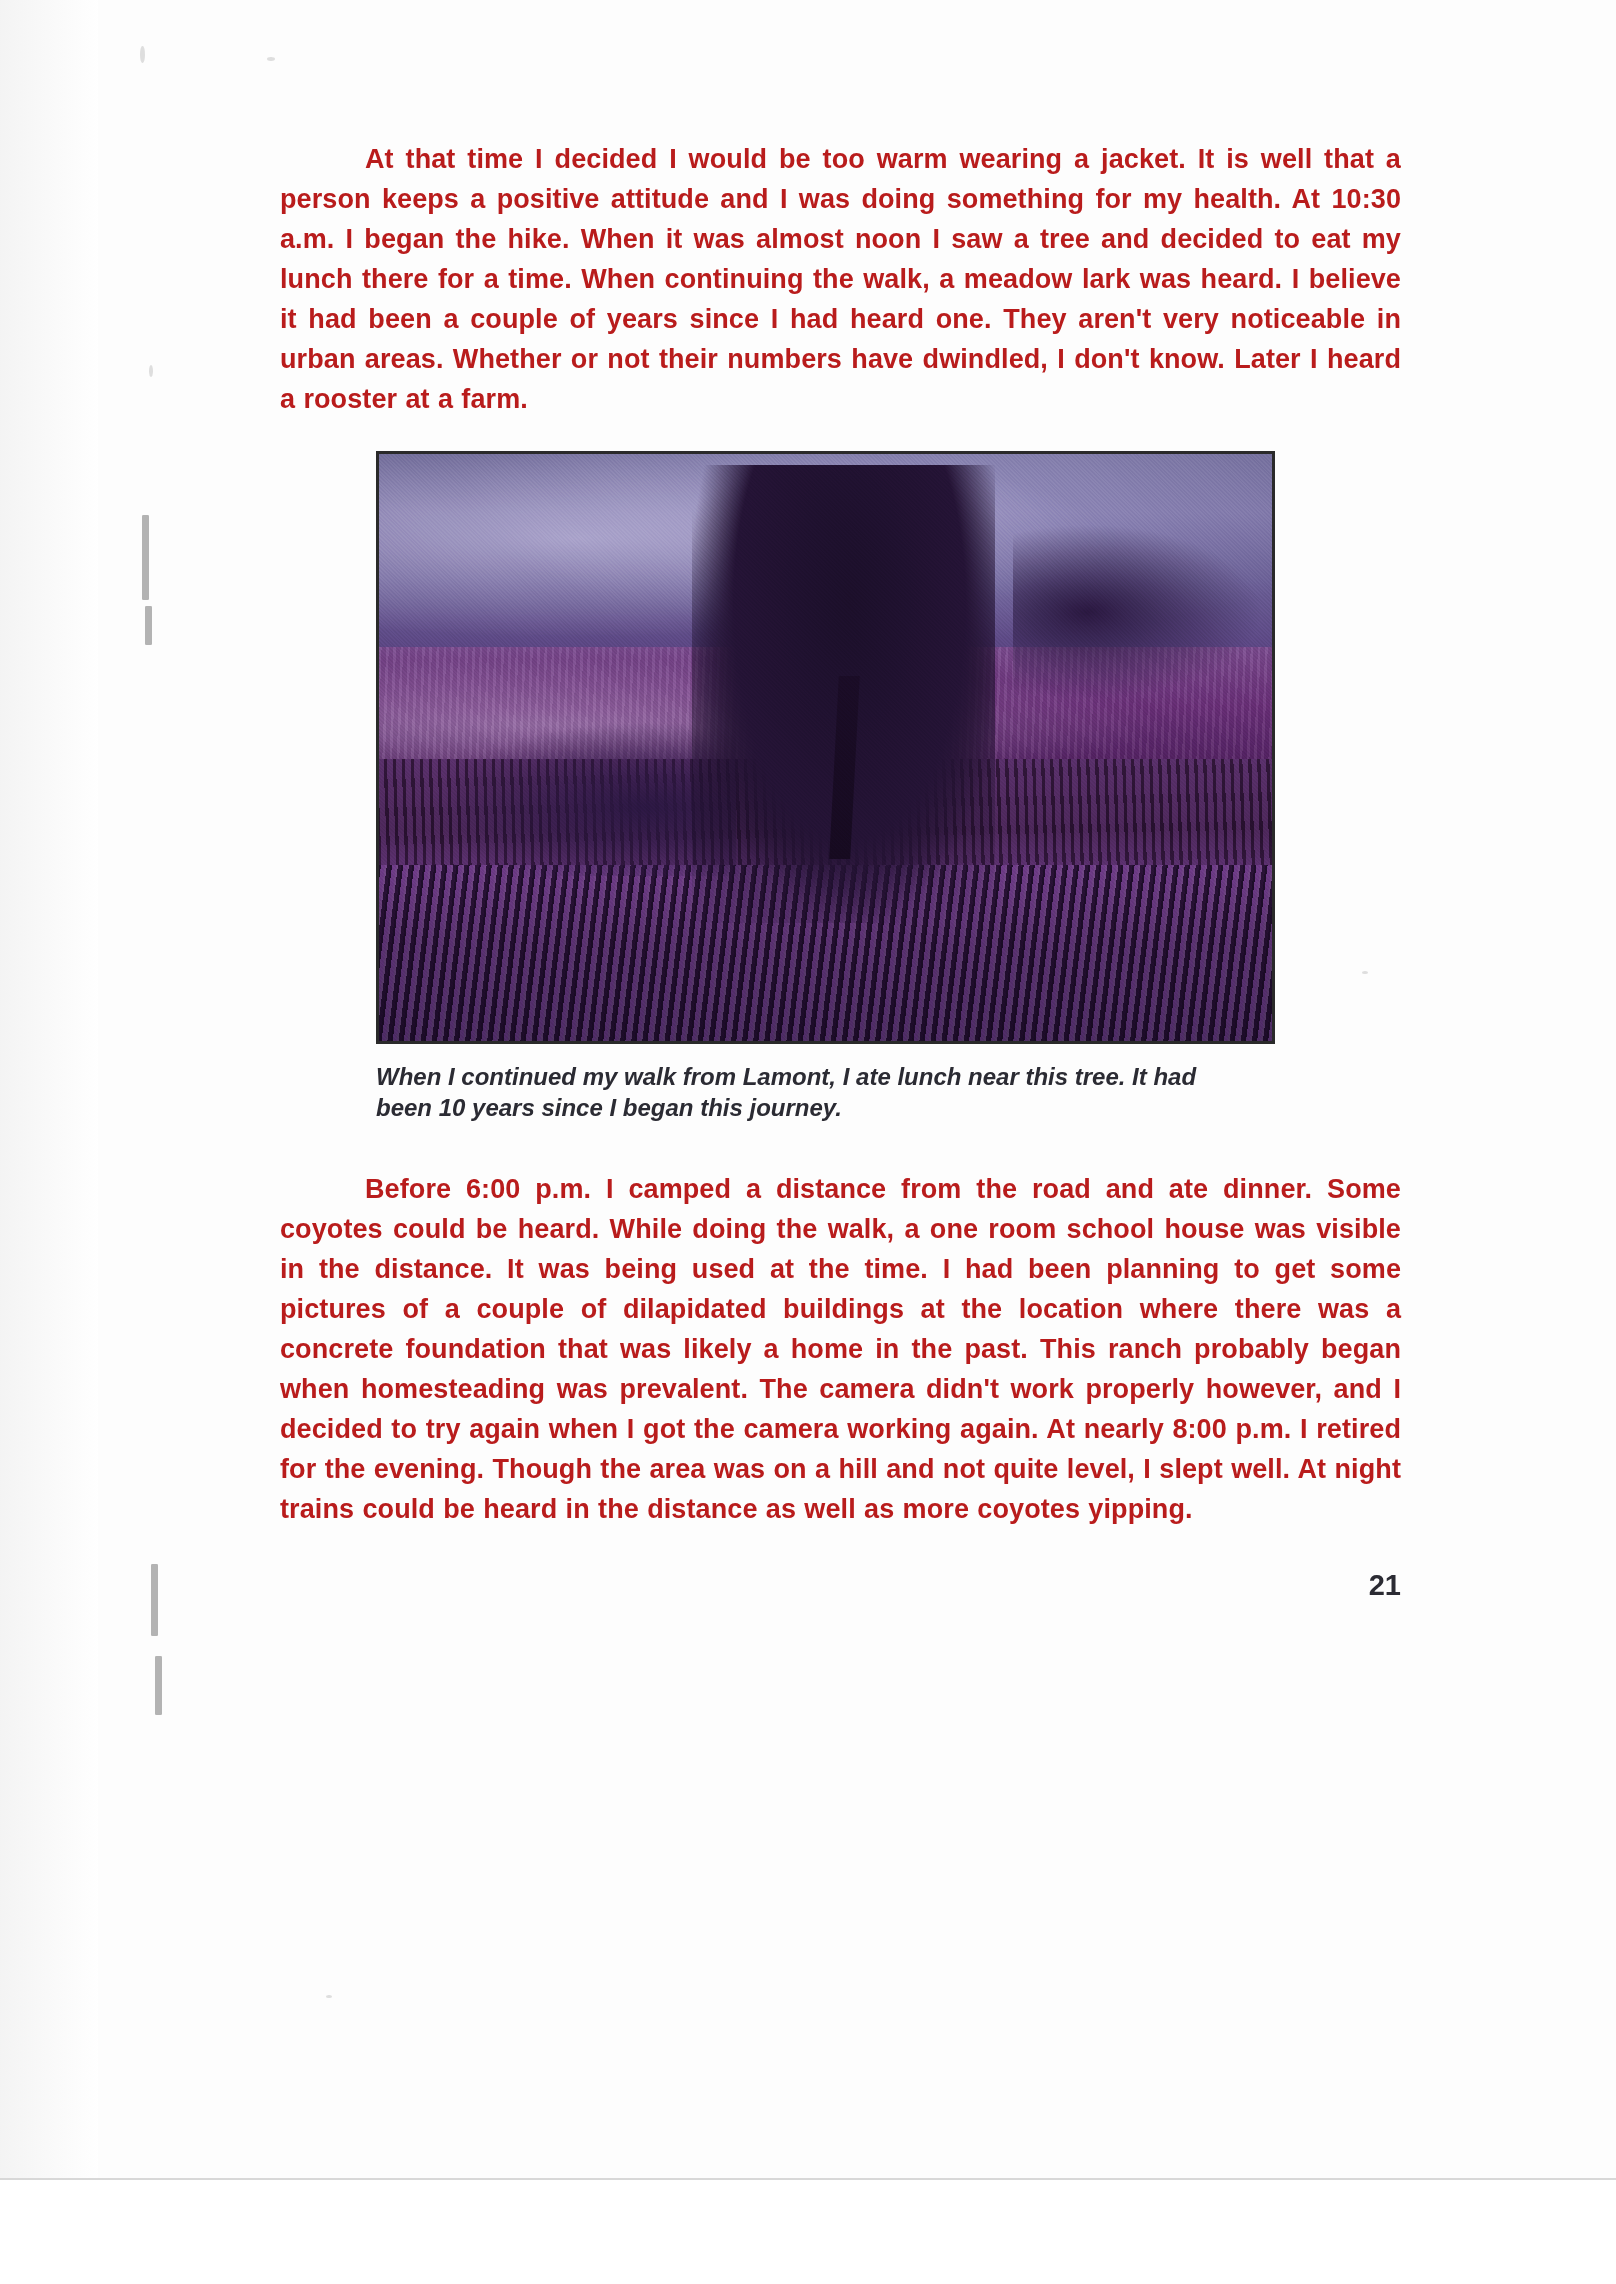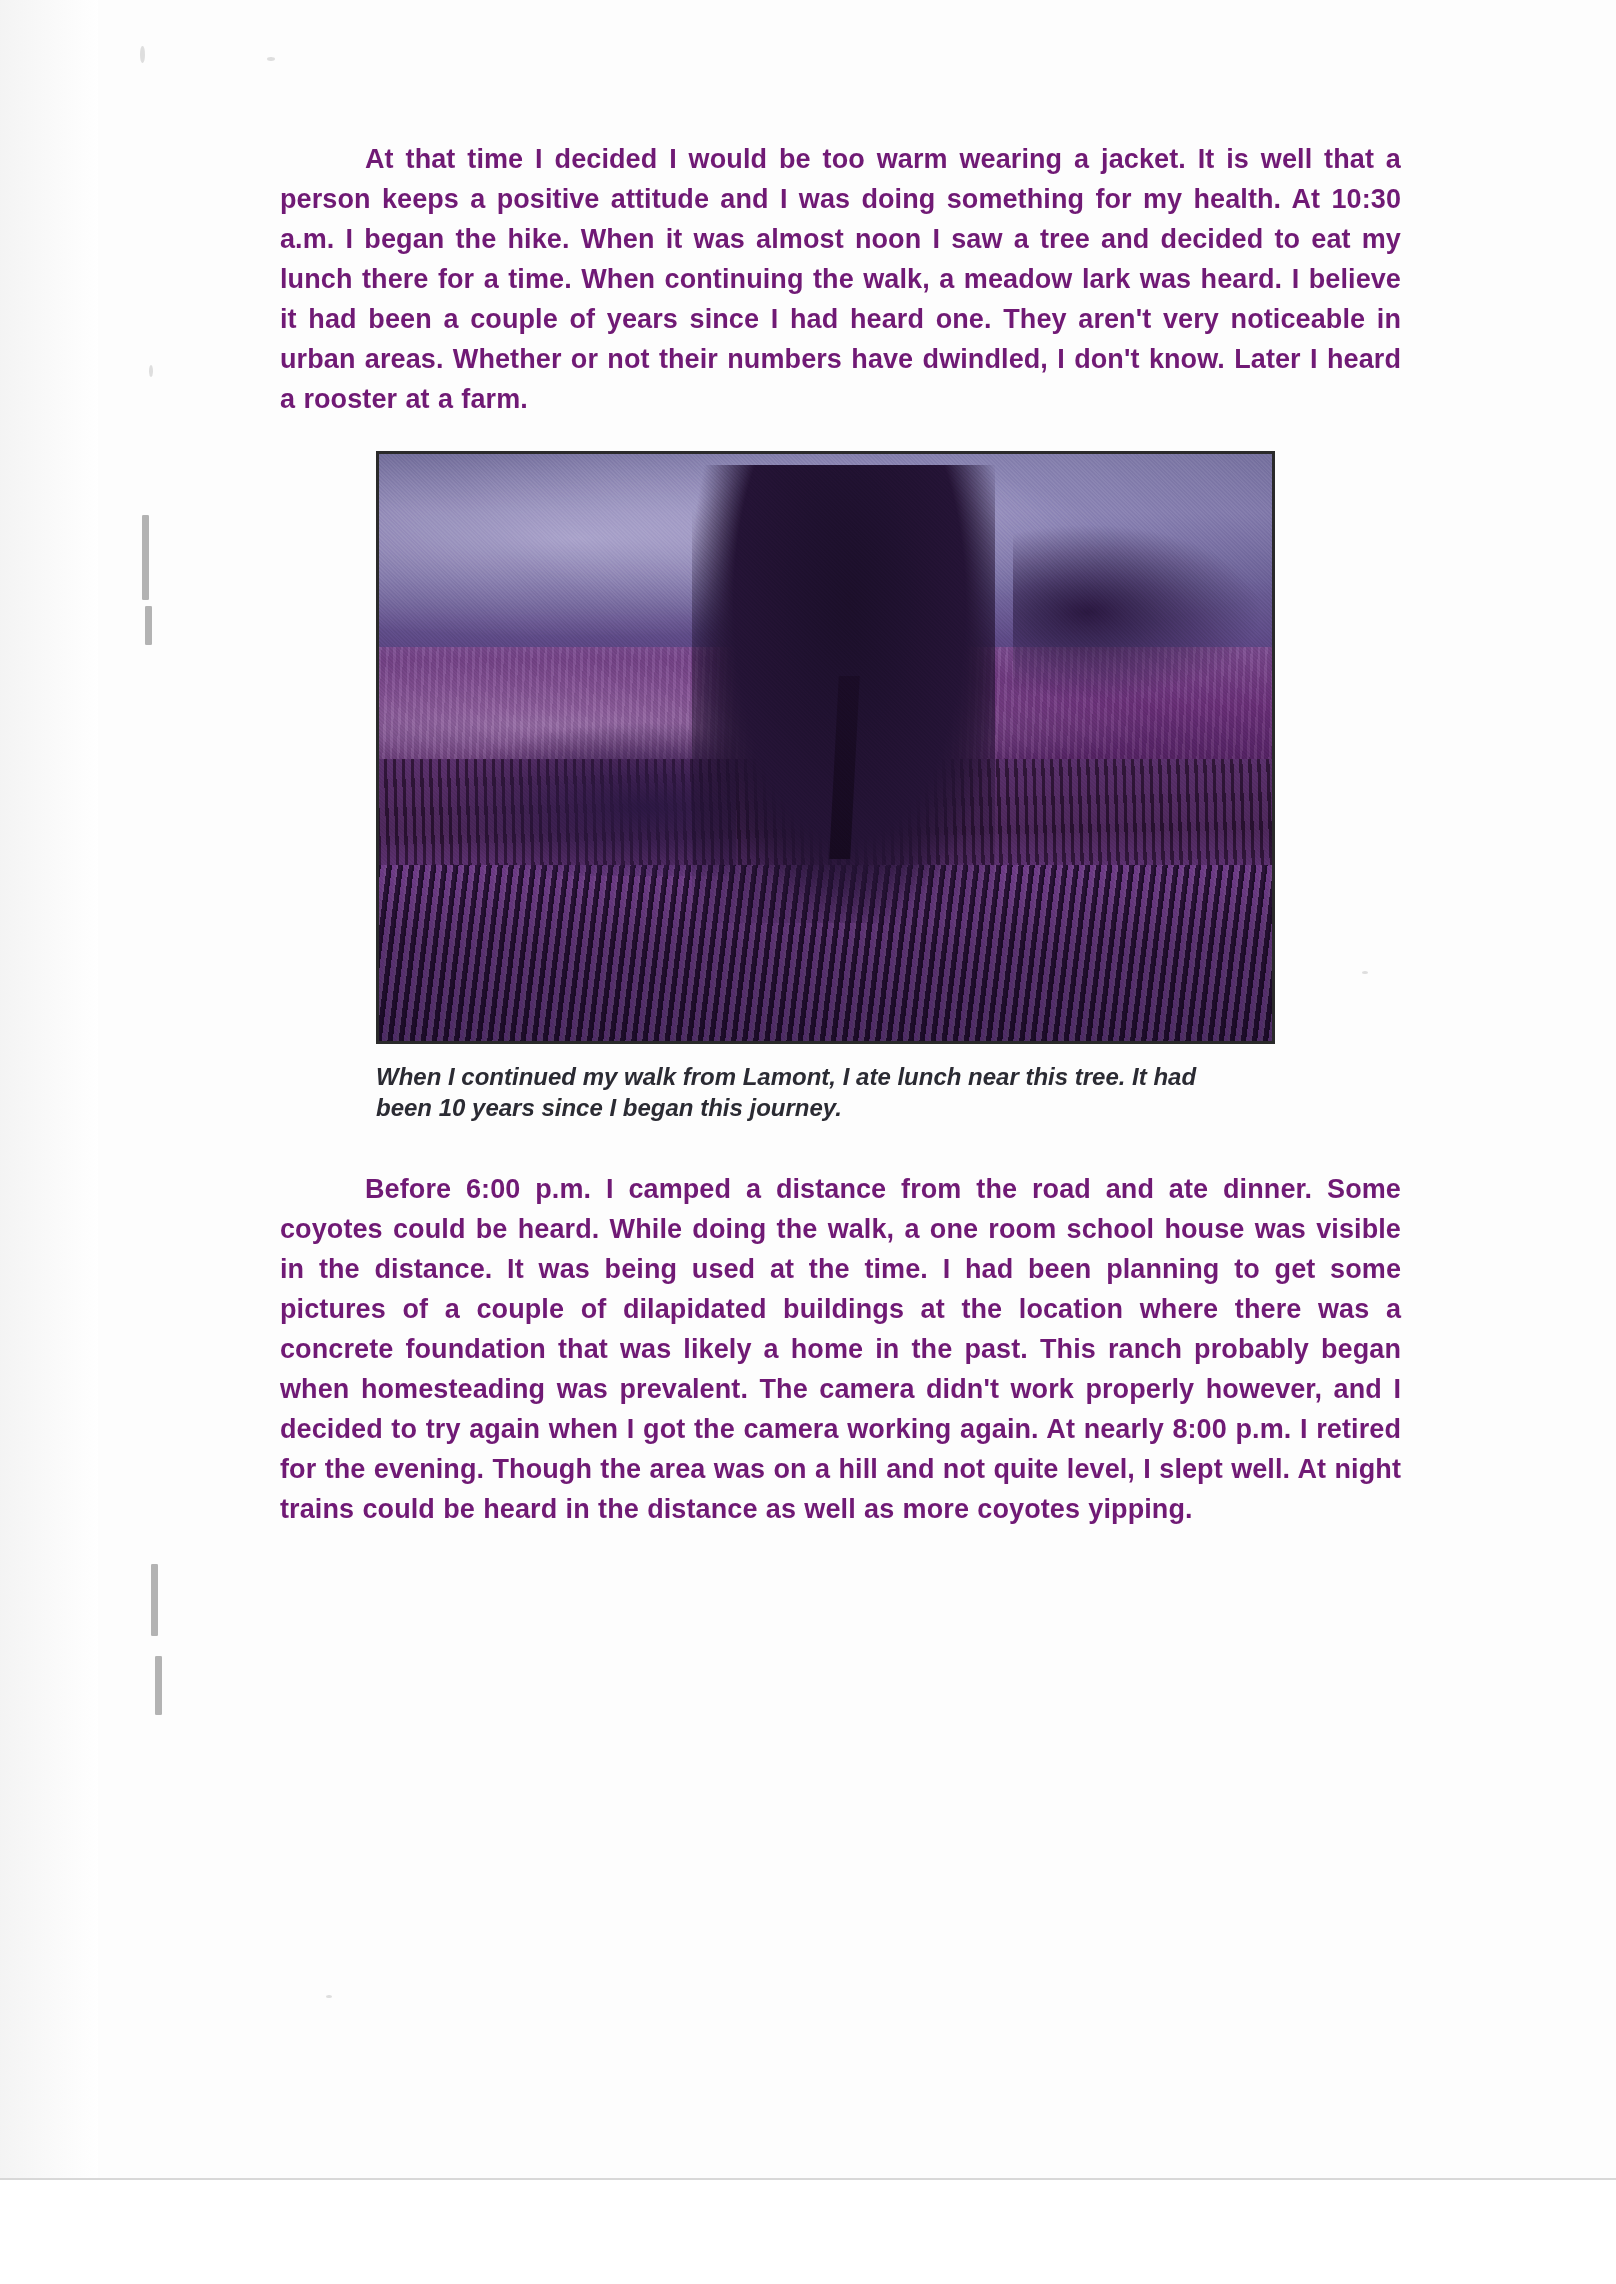--- a/index.html
+++ b/index.html
@@ -66,21 +66,21 @@
     top: 140px;
     width: 1121px;
   }
 
   p.body-text {
     margin: 0;
     font-family: "Liberation Sans", sans-serif;
     font-weight: bold;
     font-size: 27px;
     line-height: 1.48;
-    color: #701a75;
+    color: #b91c1c;
     text-align: justify;
     text-indent: 85px;
     letter-spacing: 0.1px;
     word-spacing: 0.7px;
   }
 
   .figure {
     margin: 0;
     padding: 0;
   }
@@ -246,18 +246,21 @@
         </div>
         <div class="art-noise"></div>
       </div>
       <figcaption>When I continued my walk from Lamont, I ate lunch near this tree. It had been 10 years since I began this journey.</figcaption>
     </figure>
 
     <div class="para-gap"></div>
 
     <p class="body-text">Before 6:00 p.m. I camped a distance from the road and ate dinner. Some coyotes could be heard. While doing the walk, a one room school house was visible in the distance. It was being used at the time. I had been planning to get some pictures of a couple of dilapidated buildings at the location where there was a concrete foundation that was likely a home in the past. This ranch probably began when homesteading was prevalent. The camera didn't work properly however, and I decided to try again when I got the camera working again. At nearly 8:00 p.m. I retired for the evening. Though the area was on a hill and not quite level, I slept well. At night trains could be heard in the distance as well as more coyotes yipping.</p>
 
+    <div class="page-number-wrap">
+      <div class="page-number">21</div>
+    </div>
 
   </div>
 
   <div class="scan-edge-bottom"></div>
 </div>
 
 
 </body></html>

